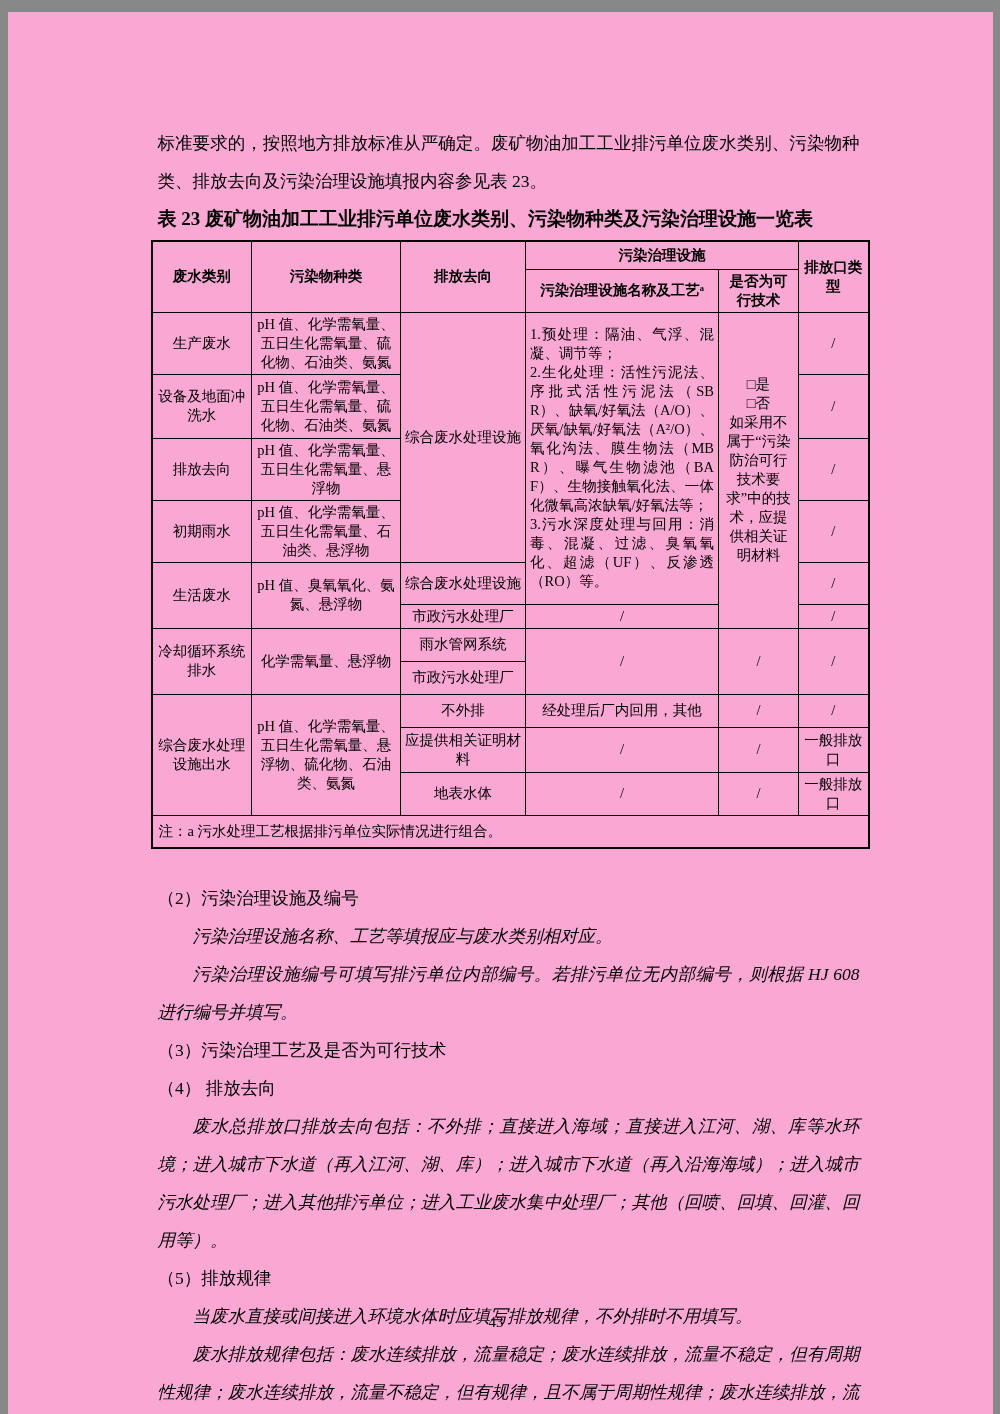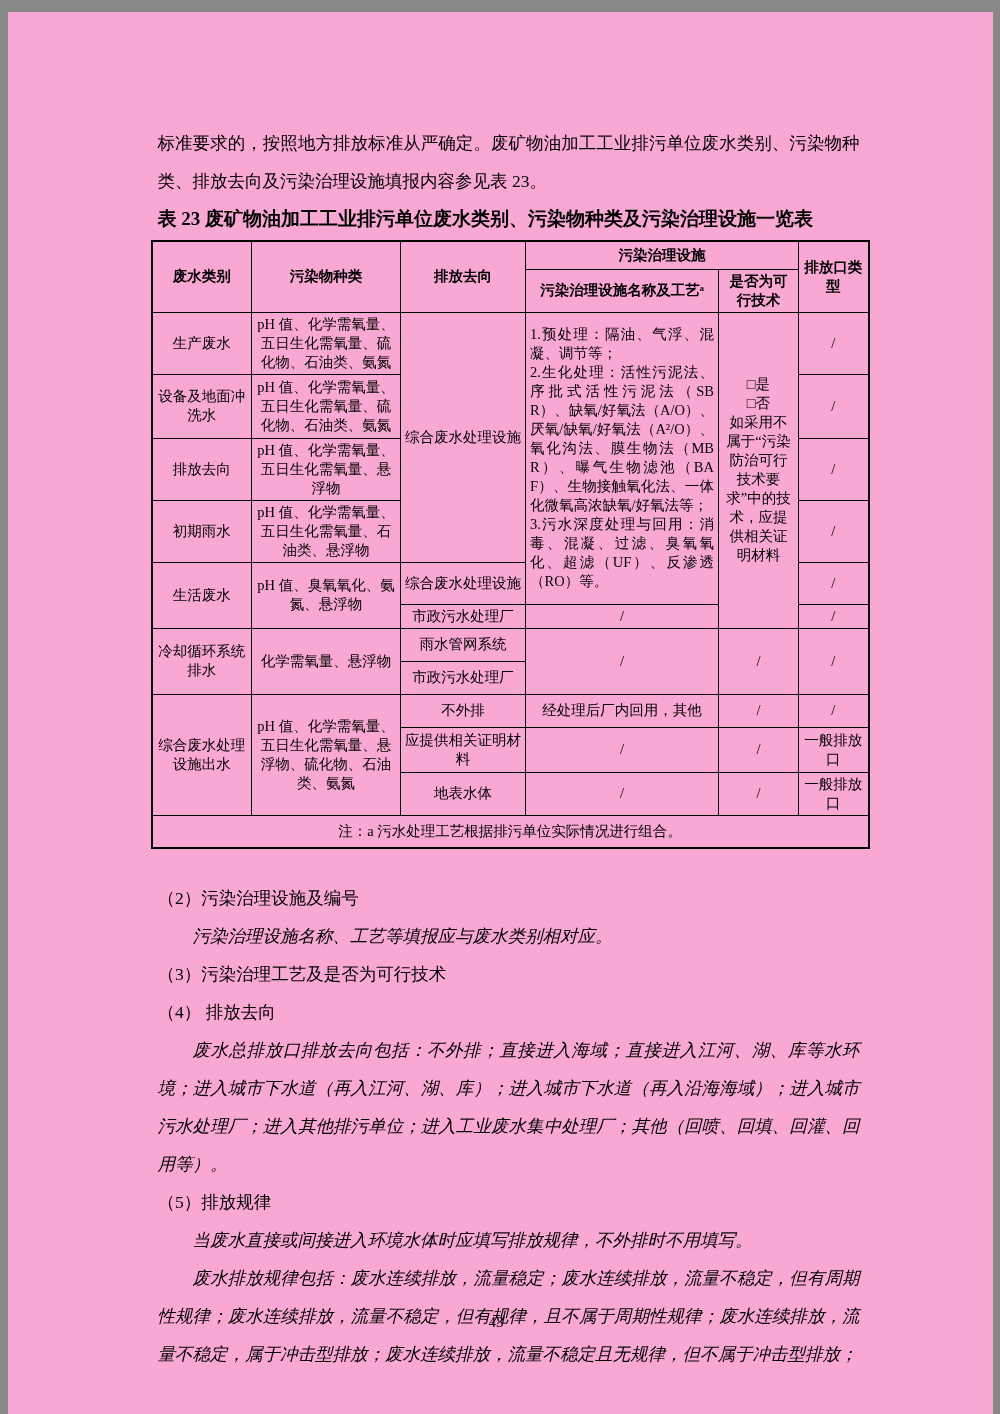--- a/index.html
+++ b/index.html
@@ -49,21 +49,21 @@
     padding: 2px 4px;
     word-break: break-all;
   }
   table.t23 td.hdr { font-weight: bold; }
   table.t23 td.left-just {
     text-align: justify;
     vertical-align: middle;
   }
   table.t23 td.preline { white-space: pre-line; }
   table.t23 td.note-cell {
-    text-align: center;
+    text-align: left;
     padding: 6px 6px;
   }
   .sections { margin-top: 30px; }
   .page-number {
     position: absolute;
     left: 0;
     right: 8px;
     top: 1302px;
     text-align: center;
     font-size: 15px;
@@ -176,20 +176,21 @@
 
         <tr style="height:32px">
           <td colspan="6" class="note-cell">注：a 污水处理工艺根据排污单位实际情况进行组合。</td>
         </tr>
       </tbody>
     </table>
 
     <div class="sections">
       <p class="body-text">（2）污染治理设施及编号</p>
       <p class="body-text indent">污染治理设施名称、工艺等填报应与废水类别相对应。</p>
+      <p class="body-text indent">污染治理设施编号可填写排污单位内部编号。若排污单位无内部编号，则根据 HJ 608 进行编号并填写。</p>
 
       <p class="body-text">（3）污染治理工艺及是否为可行技术</p>
 
       <p class="body-text">（4） 排放去向</p>
       <p class="body-text indent">废水总排放口排放去向包括：不外排；直接进入海域；直接进入江河、湖、库等水环境；进入城市下水道（再入江河、湖、库）；进入城市下水道（再入沿海海域）；进入城市污水处理厂；进入其他排污单位；进入工业废水集中处理厂；其他（回喷、回填、回灌、回用等）。</p>
 
       <p class="body-text">（5）排放规律</p>
       <p class="body-text indent">当废水直接或间接进入环境水体时应填写排放规律，不外排时不用填写。</p>
       <p class="body-text indent">废水排放规律包括：废水连续排放，流量稳定；废水连续排放，流量不稳定，但有周期性规律；废水连续排放，流量不稳定，但有规律，且不属于周期性规律；废水连续排放，流量不稳定，属于冲击型排放；废水连续排放，流量不稳定且无规律，但不属于冲击型排放；</p>
     </div>

